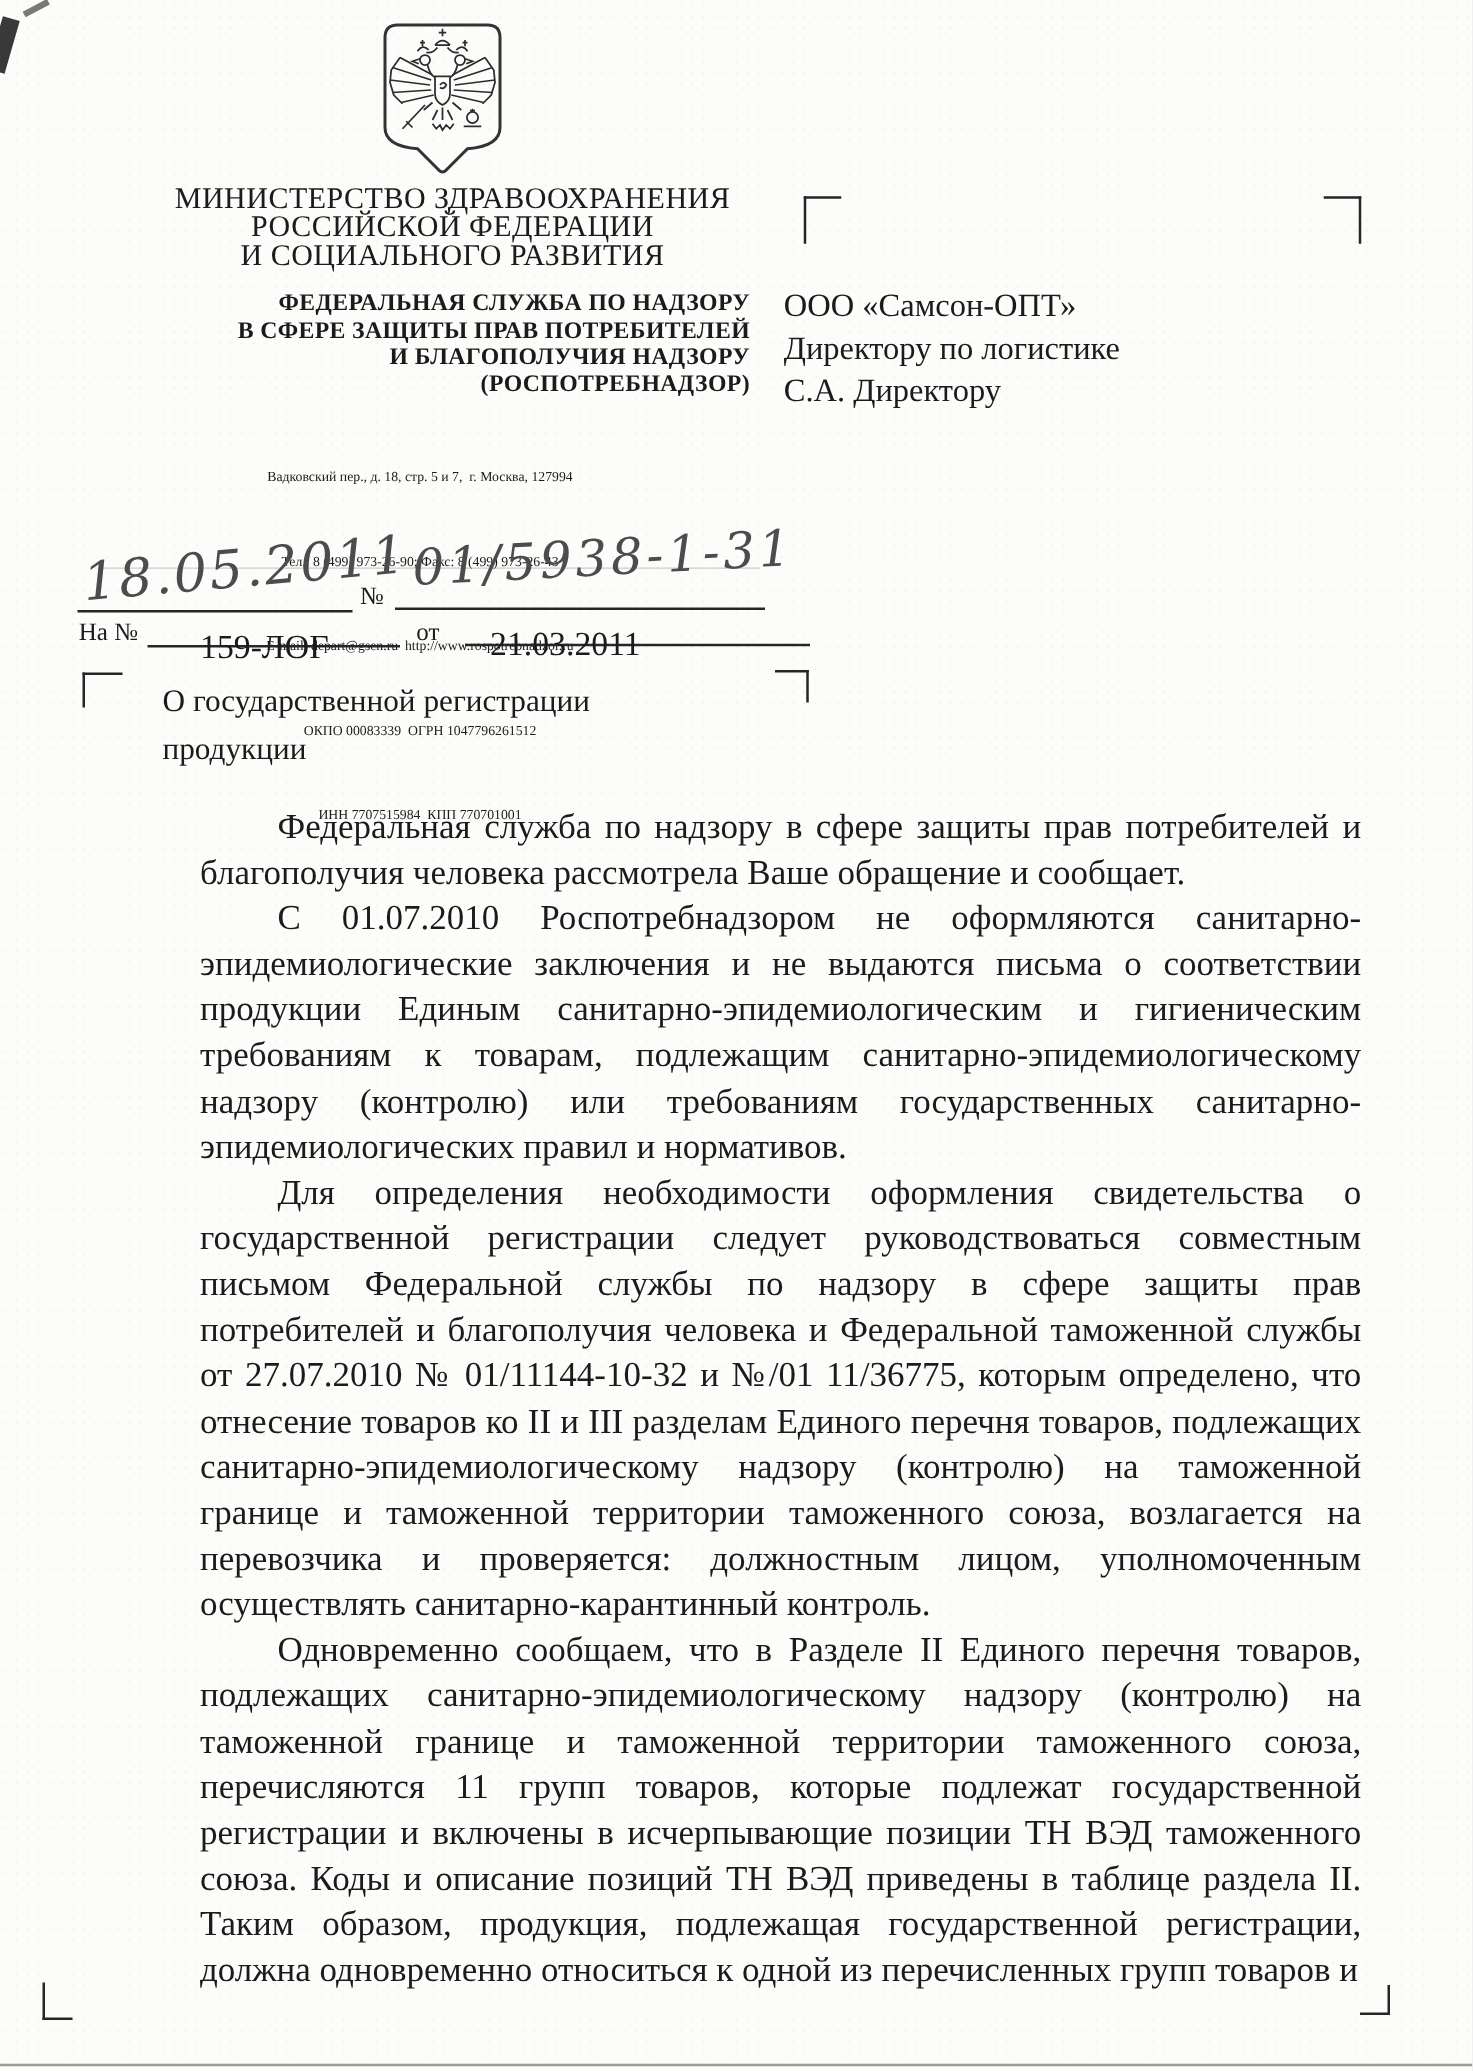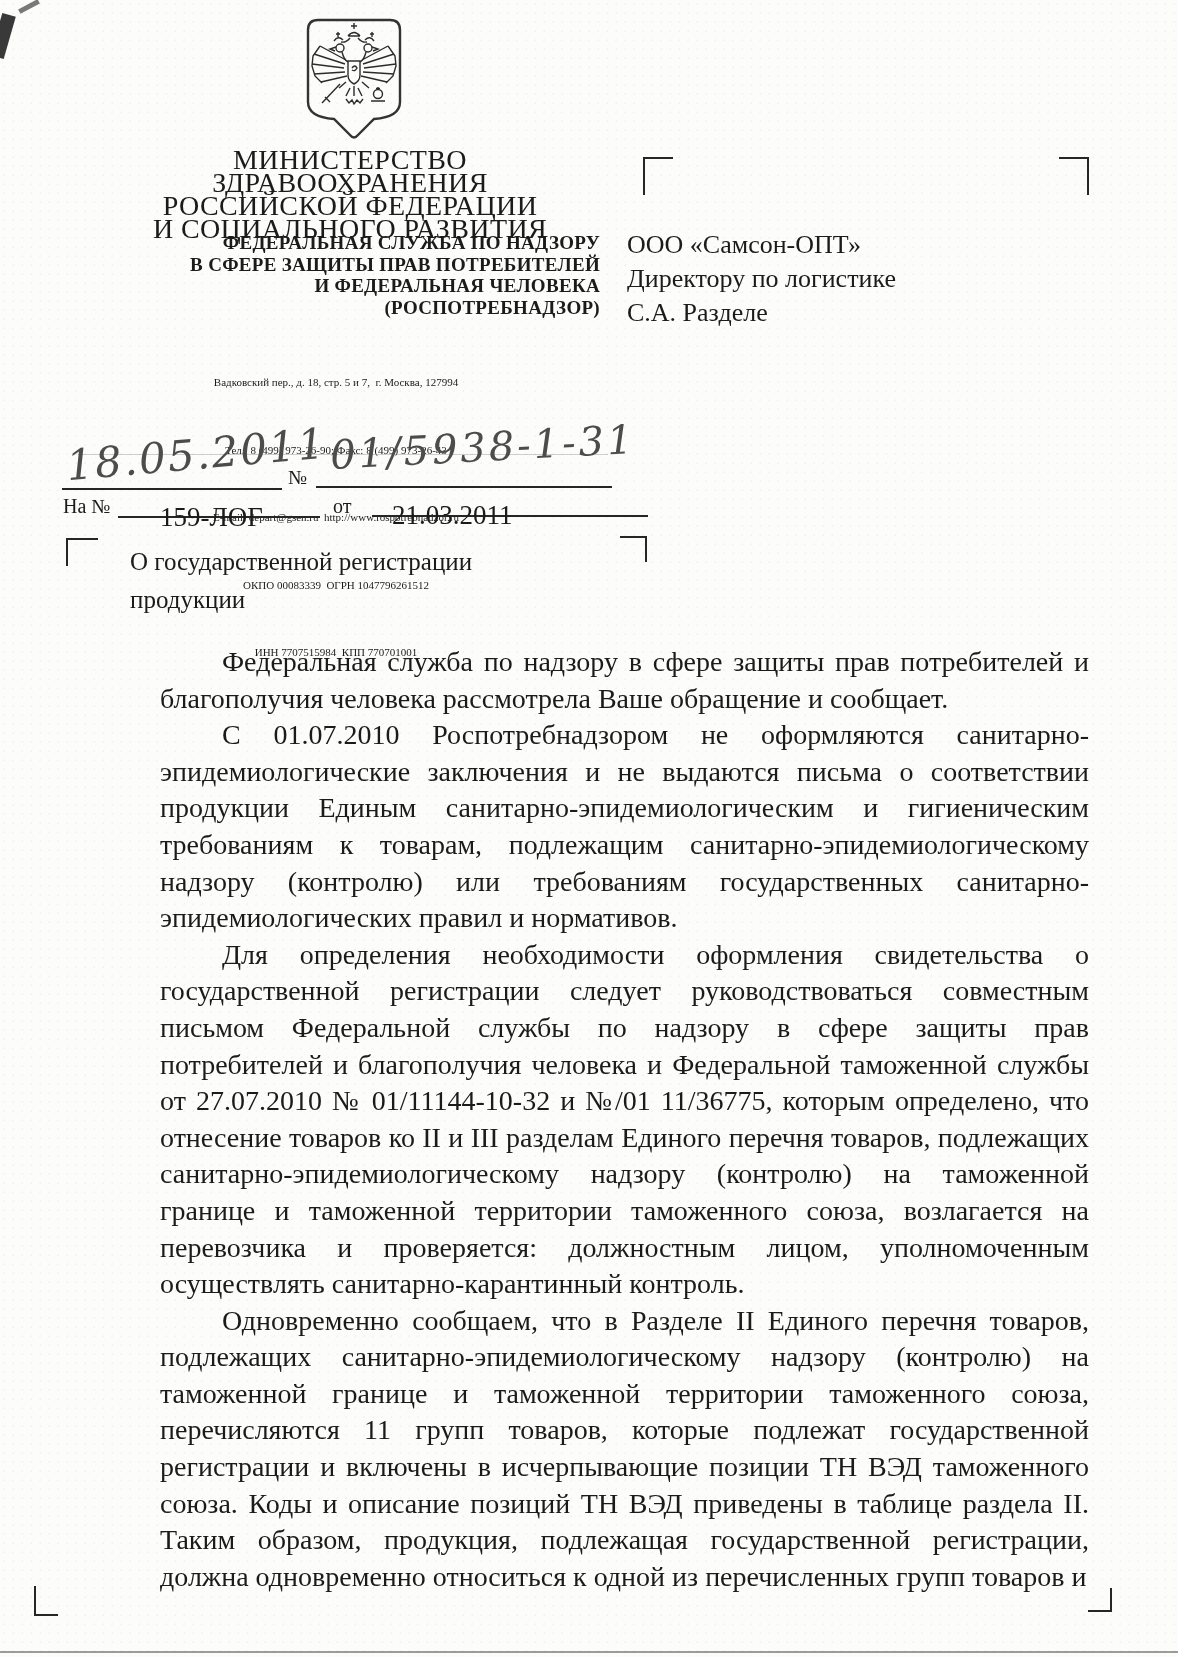--- a/index.html
+++ b/index.html
@@ -10,22 +10,22 @@
   }
   .page::before {
     content:""; position:absolute; inset:0; pointer-events:none;
     background-image:radial-gradient(rgba(60,60,60,0.05) 1px, transparent 1px);
     background-size:9px 9px;
   }
   .abs { position:absolute; }
 
   
   .emblem { left:300px; top:14px; width:108px; height:128px; }
-  .ministry { left:100px; top:148px; width:500px; text-align:center;
-    font-size:28px; line-height:23px; letter-spacing:0.4px; }
+  .ministry { left:112px; top:148px; width:500px; text-align:center;
+    font-size:24px; line-height:23px; letter-spacing:0.4px; }
   .service { left:100px; top:232px; width:500px; text-align:right;
     font-size:19px; line-height:21.5px; font-weight:bold; letter-spacing:0.3px; }
   .contact { left:86px; top:326px; width:500px; text-align:center;
     font-size:11px; line-height:22.5px; white-space:pre-wrap; }
   .contact div { white-space:pre-wrap; }
 
   .recipient { left:627px; top:228px; width:440px;
     font-size:26px; line-height:34px; }
 
   
@@ -115,36 +115,36 @@
 
   <div class="abs ministry">
     <div>МИНИСТЕРСТВО ЗДРАВООХРАНЕНИЯ</div>
     <div>РОССИЙСКОЙ ФЕДЕРАЦИИ</div>
     <div>И СОЦИАЛЬНОГО РАЗВИТИЯ</div>
   </div>
 
   <div class="abs service">
     <div>ФЕДЕРАЛЬНАЯ СЛУЖБА ПО НАДЗОРУ</div>
     <div>В СФЕРЕ ЗАЩИТЫ ПРАВ ПОТРЕБИТЕЛЕЙ</div>
-    <div>И ФЕДЕРАЛЬНАЯ ЧЕЛОВЕКА</div>
+    <div>И БЛАГОПОЛУЧИЯ НАДЗОРУ</div>
     <div>(РОСПОТРЕБНАДЗОР)</div>
   </div>
 
   <div class="abs contact">
     <div>Вадковский пер., д. 18, стр. 5 и 7,  г. Москва, 127994</div>
     <div>Тел.: 8 (499) 973-26-90; Факс: 8 (499) 973-26-43</div>
     <div>E-mail: depart@gsen.ru  http://www.rospotrebnadzor.ru</div>
     <div>ОКПО 00083339  ОГРН 1047796261512</div>
     <div>ИНН 7707515984  КПП 770701001</div>
   </div>
 
   <div class="abs recipient">
     <div>ООО «Самсон-ОПТ»</div>
     <div>Директору по логистике</div>
-    <div>С.А. Разделе</div>
+    <div>С.А. Директору</div>
   </div>
 
   <div class="abs mark m-tl"></div>
   <div class="abs mark m-tr"></div>
   <div class="abs mark m-ml"></div>
   <div class="abs mark m-mr"></div>
   <div class="abs mark m-bl"></div>
   <div class="abs mark m-br"></div>
 
   <div class="abs faint-line"></div>

